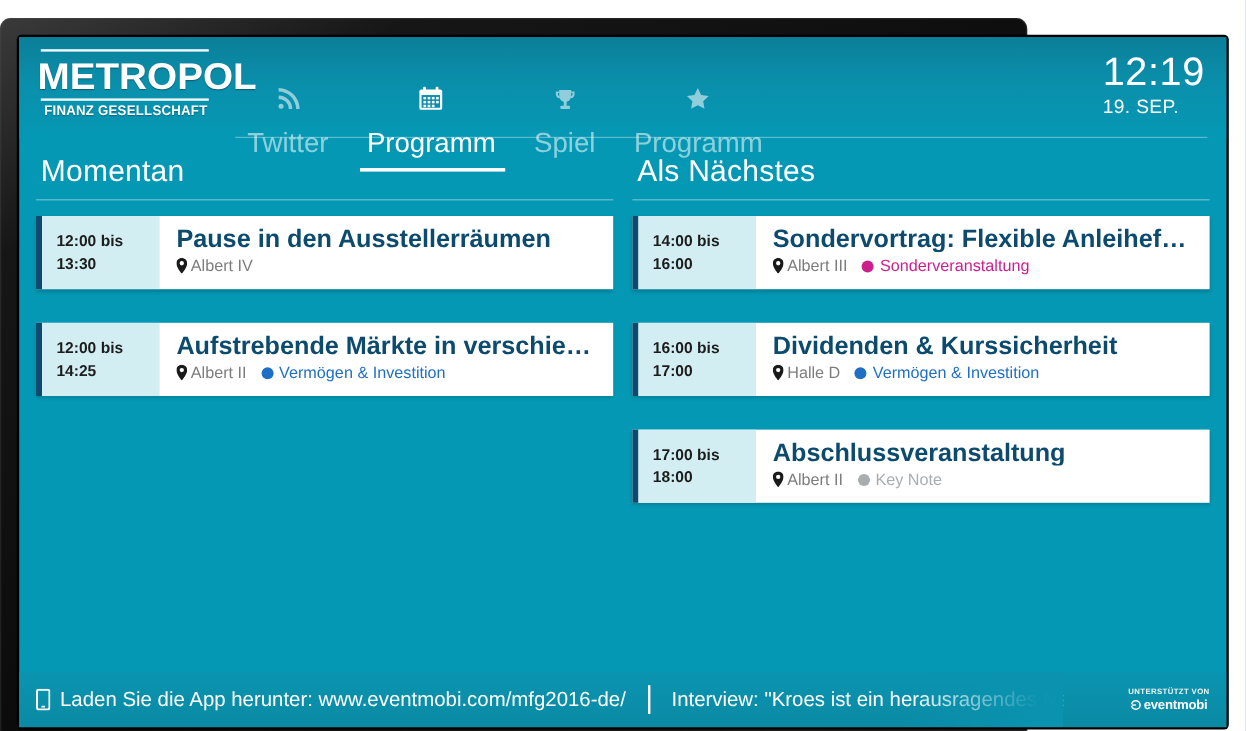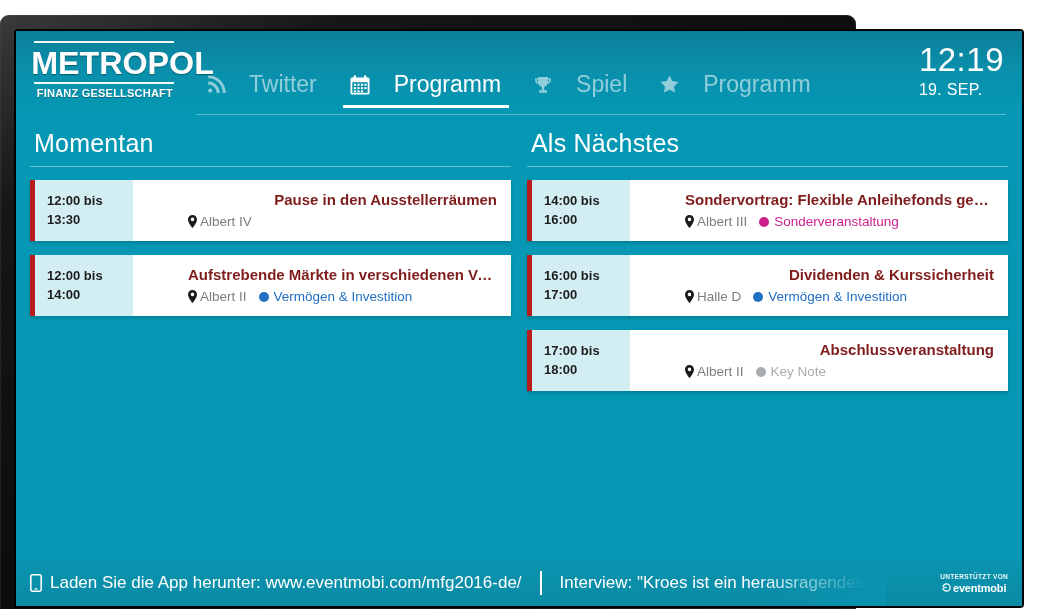--- a/index.html
+++ b/index.html
@@ -82,27 +82,28 @@
   #nav {
     position: absolute;
     left: 178px; top: 40px;
     display: flex;
     align-items: flex-end;
     gap: 0px;
   }
   .nav-item {
     display: flex;
     align-items: center;
-    gap: 23px;
+    gap: 13px;
     padding: 0 20px 10px 12px;
     font-size: 23px;
     color: rgba(255,255,255,.55);
     cursor: pointer;
     white-space: nowrap;
     position: relative;
+    flex-direction: column;
   }
   .nav-item.active { color: #ffffff; }
   .nav-item.active::after {
     content: "";
     position: absolute;
     left: 6px; right: 12px; bottom: 0;
     height: 3px;
     background: #ffffff;
   }
   .nav-icon { display: inline-flex; align-items: center; }
@@ -155,52 +156,50 @@
   .col-rule {
     height: 1px;
     background: rgba(255,255,255,.4);
     margin: 0 2px 13px 2px;
   }
 
   
   .session {
     display: flex;
     background: #ffffff;
-    margin: 0 2px 14px 2px;
-    border-left: 5px solid #b91c1c;
+    margin: 0 2px 28px 2px;
+    border-left: 5px solid #0c4a6e;
     box-shadow: 0 2px 3px rgba(0,0,0,.18);
     min-height: 61px;
     overflow: hidden;
     cursor: pointer;
-    gap: 41px;
   }
   .session-time {
     flex: 0 0 98px;
     background: #d3eef3;
     padding: 11px 0 10px 12px;
     font-size: 13px;
     font-weight: bold;
     color: #1c1c1c;
     line-height: 19px;
   }
   .session-body {
     flex: 1 1 auto;
     min-width: 0;
     padding: 10px 14px 10px 14px;
   }
   .session-title {
-    font-size: 15px;
+    font-size: 21px;
     font-weight: bold;
-    color: #7f1d1d;
+    color: #0c4a6e;
     line-height: 20px;
     white-space: nowrap;
     overflow: hidden;
     text-overflow: ellipsis;
     margin-bottom: 4px;
-    text-align: right;
   }
   .session-meta {
     display: flex;
     align-items: center;
     gap: 6px;
     font-size: 13.5px;
     white-space: nowrap;
   }
   .loc {
     display: inline-flex;
@@ -404,21 +403,21 @@
                 </span>
                 <span>Albert IV</span>
               </span>
             </div>
           </div>
         </div>
 
         <div class="session">
           <div class="session-time">
             <div>12:00 bis</div>
-            <div>14:00</div>
+            <div>14:25</div>
           </div>
           <div class="session-body">
             <div class="session-title">Aufstrebende Märkte in verschiedenen Vermögens...</div>
             <div class="session-meta">
               <span class="loc">
                 <span class="pin">
                   <svg width="9" height="13" viewBox="0 0 9 13">
                       <path d="M4.5 0C2 0 0 2 0 4.5C0 7.9 4.5 13 4.5 13S9 7.9 9 4.5C9 2 7 0 4.5 0zm0 6.2a1.8 1.8 0 1 1 0-3.6 1.8 1.8 0 0 1 0 3.6z" fill="#1a1a1a"></path>
                     </svg>
                 </span>

